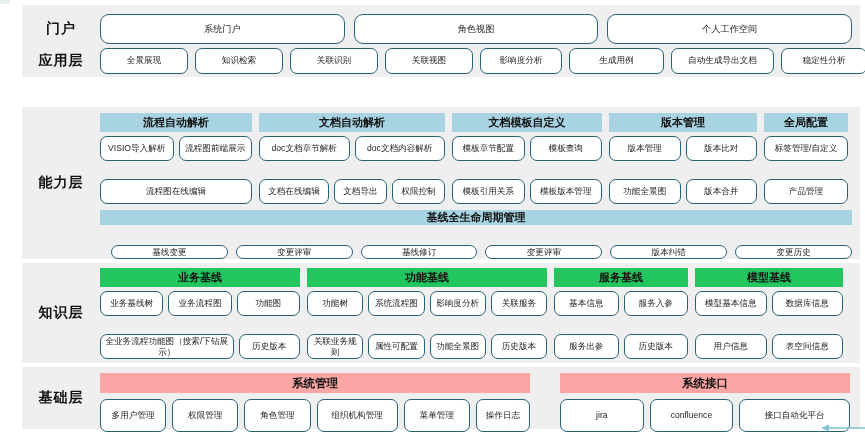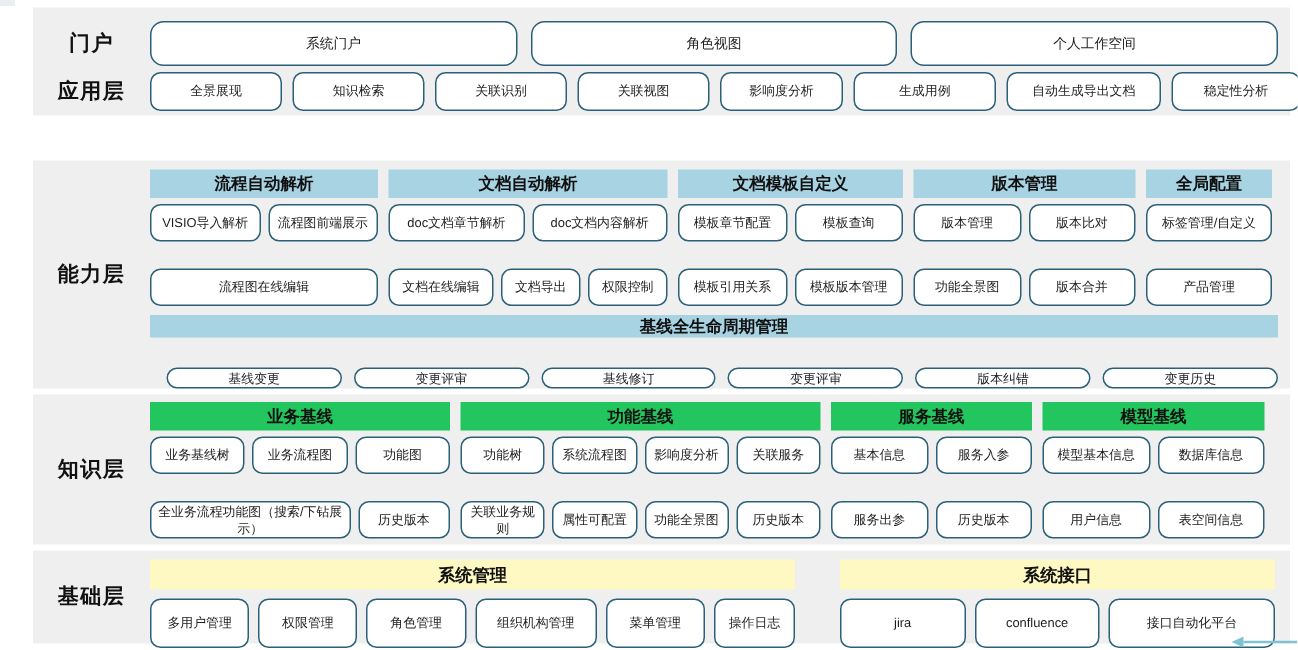--- a/index.html
+++ b/index.html
@@ -78,21 +78,21 @@
   .kn-head{
     background:#22c55e;
     height:19px;
     display:flex;align-items:center;justify-content:center;
     font-size:11px;font-weight:bold;color:#111;
   }
 
   
   .base-cols{display:flex;gap:30px;}
   .base-head{
-    background:#fef9c3;height:20px;
+    background:#fca5a5;height:20px;
     display:flex;align-items:center;justify-content:center;
     font-size:11.5px;font-weight:bold;color:#111;
   }
   .base-row{display:flex;gap:6px;height:33px;margin-top:6px;}
   .base-row .pill{flex:1 1 0;}
 
   .sp-err{
     border-bottom:2px wavy #d33;
     padding-bottom:0px;
   }

